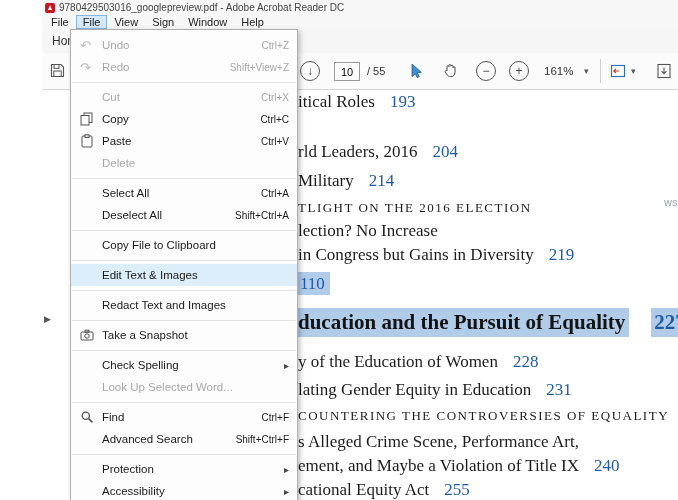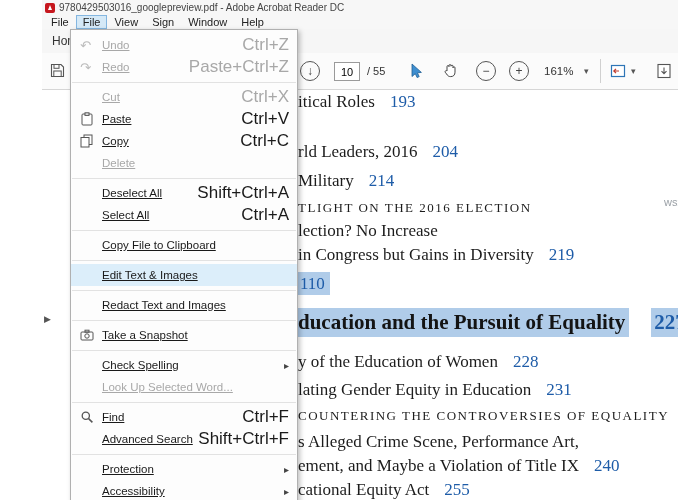--- a/index.html
+++ b/index.html
@@ -71,22 +71,22 @@
   .dropdown { position:absolute; top:29px; left:28px; width:228px; height:480px; background:#fdfdfd;
               border:1px solid #b0b0b0; box-shadow:2px 2px 5px rgba(0,0,0,0.25); z-index:10;
               padding-top:4px; }
   .mi { display:flex; align-items:center; height:22px; padding:0 8px 0 9px; font-size:11.5px;
         color:#1a1a1a; cursor:default; }
   .mi.hover { background:#dceefa; }
   .mi.disabled { color:#a8a8a8; }
   .mi-icon { width:22px; display:flex; align-items:center; justify-content:flex-start; flex:0 0 auto;
              font-size:13px; color:#555; }
   .mi.disabled .mi-icon { color:#bcbcbc; }
-  .mi-label { white-space:nowrap;text-decoration:underline; }
-  .mi-short { margin-left:auto; font-size:17px; color:#1a1a1a; }
+  .mi-label { white-space:nowrap; }
+  .mi-short { margin-left:auto; font-size:10px; color:#1a1a1a; }
   .mi-short:empty { display:none; }
   .mi.disabled .mi-short { color:#a8a8a8; }
   .mi-sub { margin-left:auto; font-size:10px; color:#444; }
   .msep { border-top:1px solid #e2e2e2; margin:3.5px 1px; height:0; }
 
   svg { display:block; }
 </style>
 </head>
 <body>
 
@@ -217,65 +217,65 @@
   <div class="dropdown">
 
     <div class="mi disabled">
       <span class="mi-icon">↶</span>
       <span class="mi-label">Undo</span>
       <span class="mi-short">Ctrl+Z</span>
     </div>
     <div class="mi disabled">
       <span class="mi-icon">↷</span>
       <span class="mi-label">Redo</span>
-      <span class="mi-short">Paste+Ctrl+Z</span>
+      <span class="mi-short">Shift+View+Z</span>
     </div>
     <div class="msep"></div>
 
     <div class="mi disabled">
       <span class="mi-icon"></span>
       <span class="mi-label">Cut</span>
       <span class="mi-short">Ctrl+X</span>
+    </div>
+    <div class="mi">
+      <span class="mi-icon">
+        <svg width="13" height="14" viewBox="0 0 13 14">
+            <rect x="4" y="1" width="8" height="9.5" fill="#fff" stroke="#555"></rect>
+            <rect x="1" y="3.5" width="8" height="9.5" fill="#fff" stroke="#555"></rect>
+          </svg>
+      </span>
+      <span class="mi-label">Copy</span>
+      <span class="mi-short">Ctrl+C</span>
     </div>
     <div class="mi">
       <span class="mi-icon">
         <svg width="14" height="14" viewBox="0 0 14 14">
             <rect x="2" y="2" width="10" height="11" rx="1" fill="#fff" stroke="#555"></rect>
             <rect x="5" y="0.8" width="4" height="2.6" fill="#e8e8e8" stroke="#555"></rect>
           </svg>
       </span>
       <span class="mi-label">Paste</span>
       <span class="mi-short">Ctrl+V</span>
     </div>
-    <div class="mi">
-      <span class="mi-icon">
-        <svg width="13" height="14" viewBox="0 0 13 14">
-            <rect x="4" y="1" width="8" height="9.5" fill="#fff" stroke="#555"></rect>
-            <rect x="1" y="3.5" width="8" height="9.5" fill="#fff" stroke="#555"></rect>
-          </svg>
-      </span>
-      <span class="mi-label">Copy</span>
-      <span class="mi-short">Ctrl+C</span>
-    </div>
     <div class="mi disabled">
       <span class="mi-icon"></span>
       <span class="mi-label">Delete</span>
 
     </div>
     <div class="msep"></div>
 
+    <div class="mi">
+      <span class="mi-icon"></span>
+      <span class="mi-label">Select All</span>
+      <span class="mi-short">Ctrl+A</span>
+    </div>
     <div class="mi">
       <span class="mi-icon"></span>
       <span class="mi-label">Deselect All</span>
       <span class="mi-short">Shift+Ctrl+A</span>
-    </div>
-    <div class="mi">
-      <span class="mi-icon"></span>
-      <span class="mi-label">Select All</span>
-      <span class="mi-short">Ctrl+A</span>
     </div>
     <div class="msep"></div>
 
     <div class="mi">
       <span class="mi-icon"></span>
       <span class="mi-label">Copy File to Clipboard</span>
 
     </div>
     <div class="msep"></div>
 

